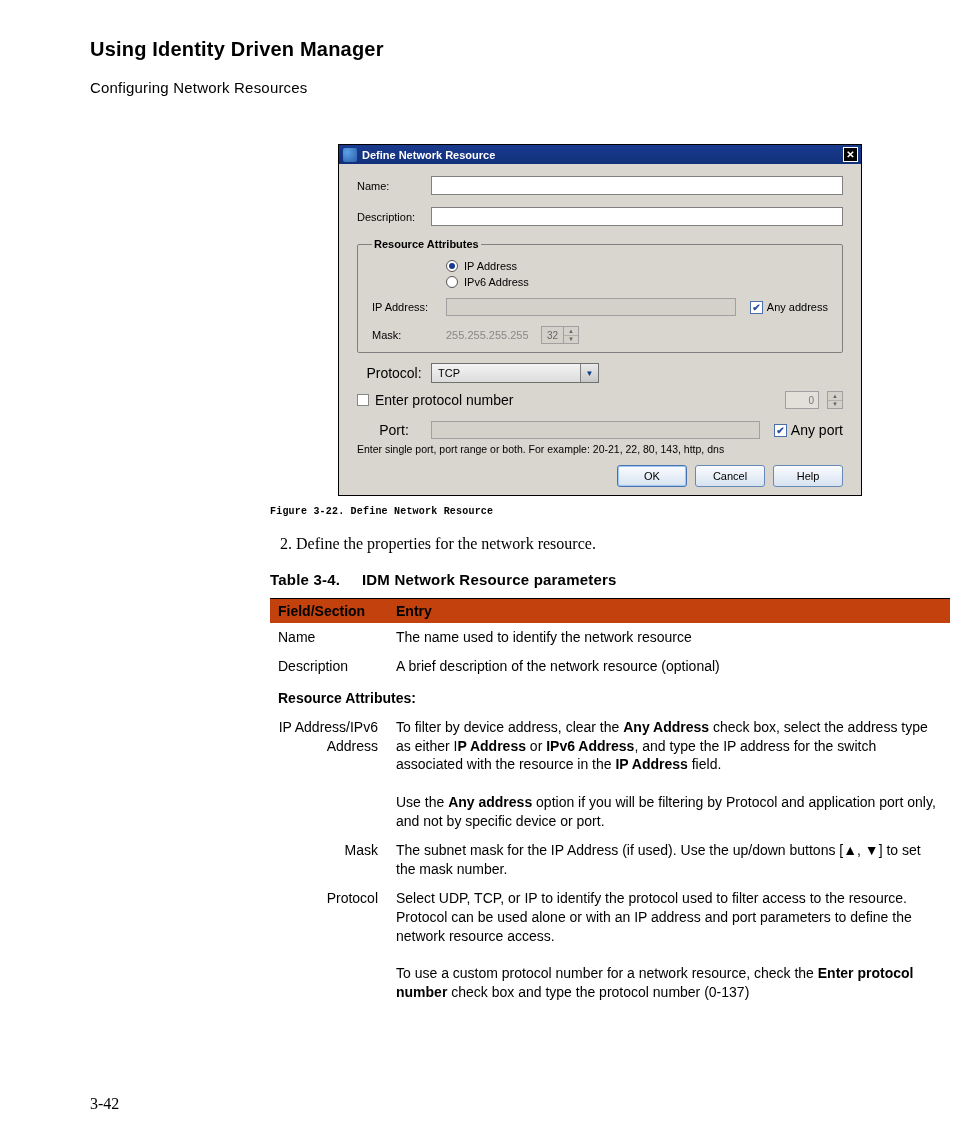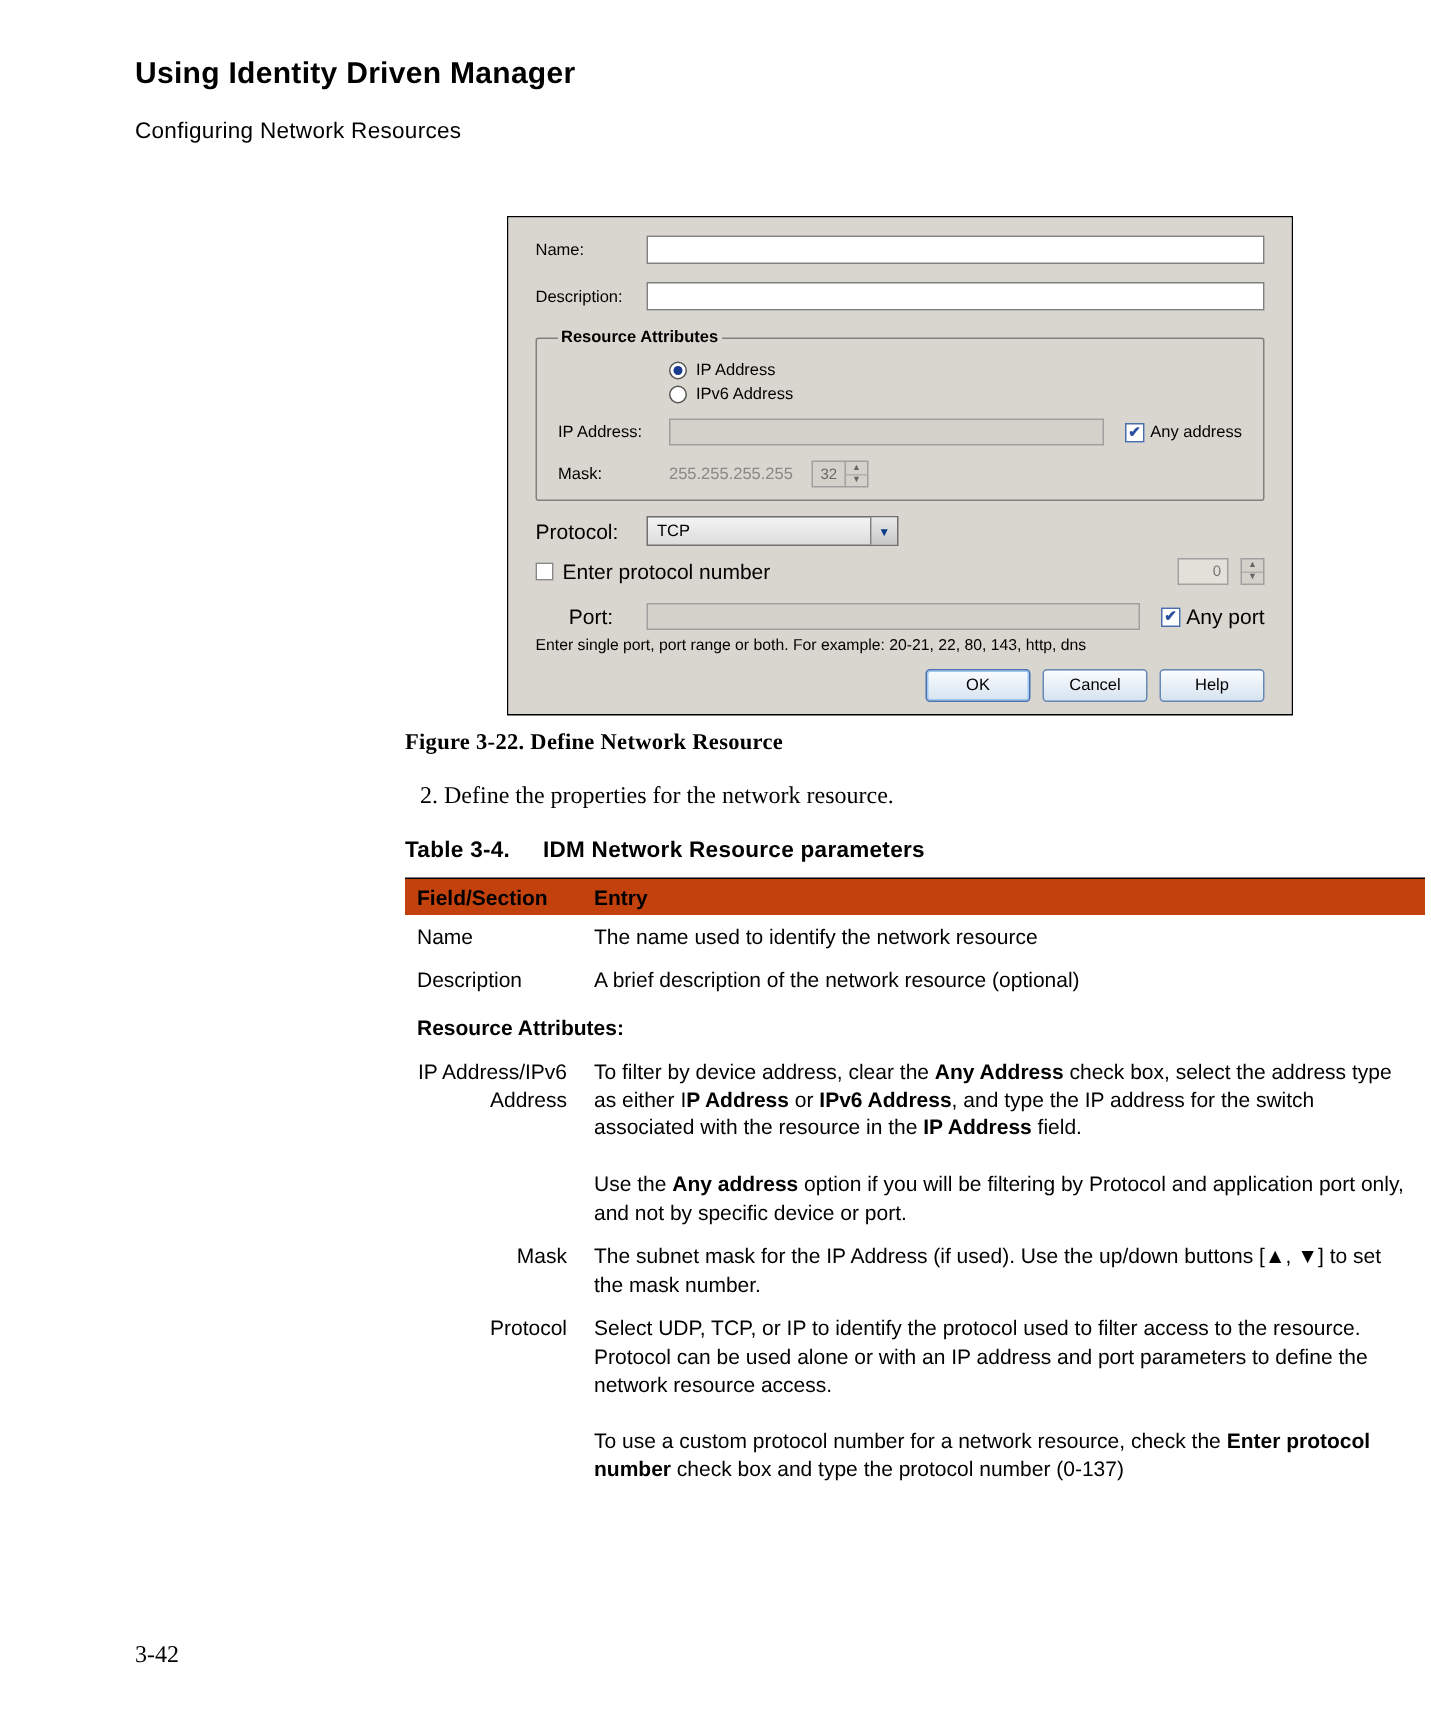--- a/index.html
+++ b/index.html
@@ -82,21 +82,21 @@
     display: inline-flex;
     border: 1px solid #a0a0a0;
     height: 18px;
     background: #d4d1cb;
   }
   .spinner .val { width: 22px; display: flex; align-items: center; justify-content: center; font-size: 10px; color: #666; border-right: 1px solid #a0a0a0; }
   .spinner .arrows { width: 14px; display: flex; flex-direction: column; }
   .spinner .arrows div { flex: 1; display: flex; align-items: center; justify-content: center; font-size: 6px; color: #666; border-bottom: 1px solid #b0b0b0; }
   .spinner .arrows div:last-child { border-bottom: none; }
 
-  .proto-row { display: flex; align-items: center; margin: 6px 0; }
+  .proto-row { display: flex; align-items: center; margin: 6px 0; text-align: center; }
   .proto-row .lbl { width: 74px; }
   .combo {
     width: 168px; height: 20px;
     background: linear-gradient(#f4f4f4, #dcdcdc);
     border: 1px solid #707070;
     display: flex; align-items: center; justify-content: space-between;
     padding: 0 0 0 6px; font-size: 11px;
     cursor: pointer;
   }
   .combo .arrow-btn {
@@ -130,21 +130,21 @@
     font-size: 11px;
     cursor: pointer;
     display: flex; align-items: center; justify-content: center;
   }
   .dlg-btn.primary {
     border: 1px solid #4972b2;
     box-shadow: inset 0 0 0 1px #9ec8f2;
   }
 
   
-  .fig-caption { font-weight: bold; font-size: 15px; margin: 10px 0 18px 180px; font-family: Liberation Serif, serif; letter-spacing: 0.2px; }
+  .fig-caption { font-weight: bold; font-size: 10px; margin: 10px 0 18px 180px; font-family: Liberation Mono, monospace; letter-spacing: 0.2px; }
   .step-line { font-size: 16px; margin: 0 0 18px 190px; font-family: "Times New Roman", serif; }
   .table-caption { font-weight: bold; font-size: 15px; margin: 0 0 10px 180px; font-family: "Arial Narrow", Arial, sans-serif; letter-spacing: 0.2px; }
 
   table.params {
     width: 680px;
     margin-left: 180px;
     border-collapse: collapse;
     font-size: 14px;
     font-family: "Arial Narrow", Arial, sans-serif;
   }
@@ -182,20 +182,27 @@
 </style>
 </head>
 <body>
 
 <div class="doc-header">
   <div class="doc-title">Using Identity Driven Manager</div>
   <div class="doc-subtitle">Configuring Network Resources</div>
 </div>
 
 <div class="dialog-wrap">
+  <div class="dlg-titlebar">
+    <div class="dlg-title-left">
+      <span class="dlg-appicon"></span>
+      <span>Define Network Resource</span>
+    </div>
+    <div class="dlg-close">✕</div>
+  </div>
   <div class="dlg-body">
     <div class="form-row">
       <span class="lbl">Name:</span>
       <input class="txt-input" style="">
     </div>
     <div class="form-row">
       <span class="lbl">Description:</span>
       <input class="txt-input" style="">
     </div>
 

